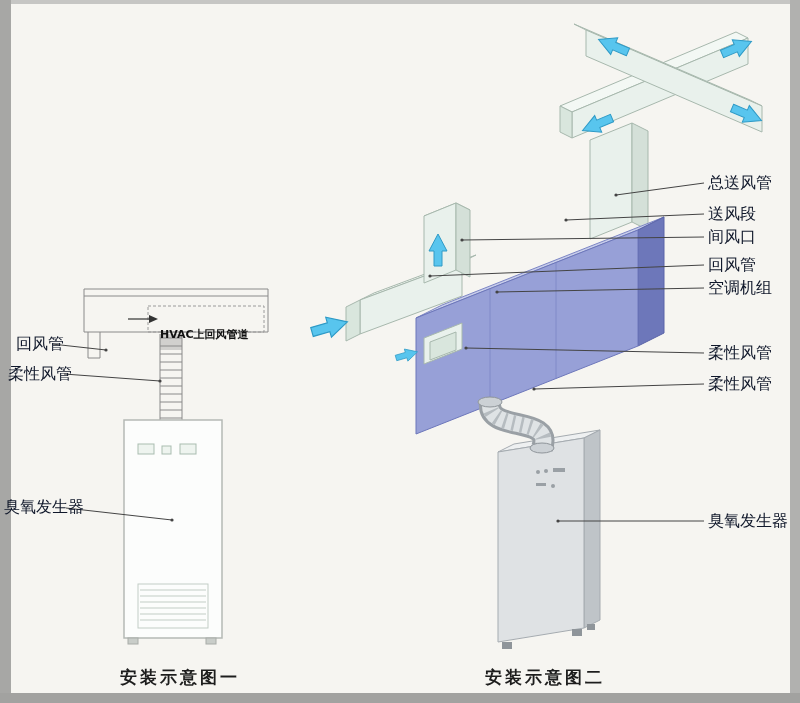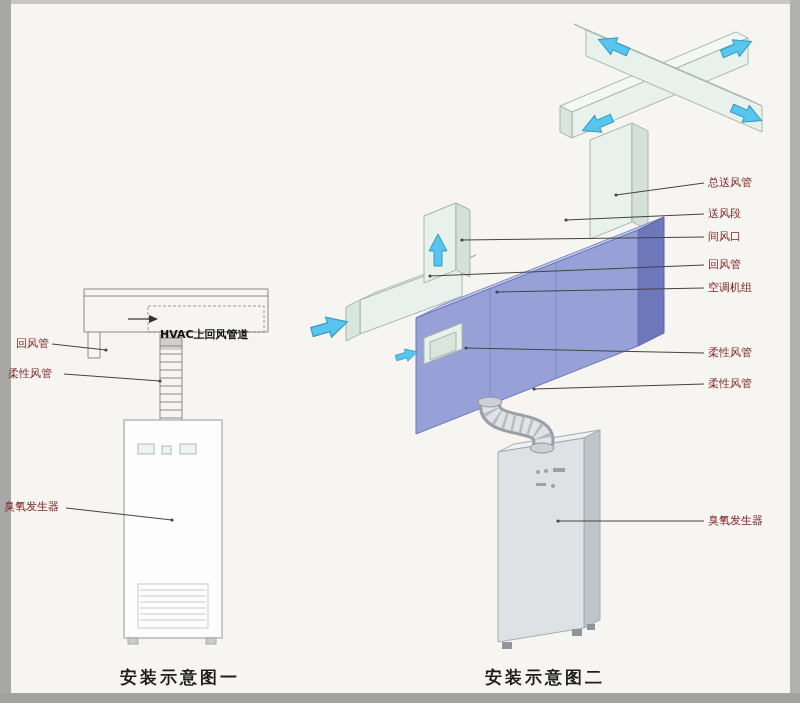--- a/index.html
+++ b/index.html
@@ -4,21 +4,21 @@
 <style>
   html,body{margin:0;padding:0;width:800px;height:703px;overflow:hidden;
     background:#f6f5f1;font-family:"DejaVu Sans","Liberation Sans",sans-serif;}
   .stage{position:relative;width:800px;height:703px;}
   .edge{position:absolute;background:#a7a7a5;}
   .edge.top{left:0;top:0;width:800px;height:4px;background:#c6c6c4;}
   .edge.left{left:0;top:0;width:11px;height:703px;background:#a7a7a5;}
   .edge.right{left:790px;top:0;width:10px;height:703px;background:#b1b1af;}
   .edge.bottom{left:0;top:693px;width:800px;height:10px;background:#a2a2a0;}
   svg{position:absolute;left:0;top:0;}
-  .lbl{position:absolute;font-size:11px;color:#7f1d1d;white-space:nowrap;line-height:14px;}
+  .lbl{position:absolute;font-size:16px;color:#0f172a;white-space:nowrap;line-height:14px;}
   .duct-face{fill:#e9f1ec;stroke:#a7b8ad;stroke-width:1;}
   .duct-top{fill:#f3f8f4;stroke:#a7b8ad;stroke-width:1;}
   .duct-side{fill:#d4e0d8;stroke:#a7b8ad;stroke-width:1;}
   .duct-open{fill:#d9e6dd;stroke:#a7b8ad;stroke-width:1;}
   .leader{stroke:#444;stroke-width:1;fill:none;}
   .ldot{fill:#444;}
   .arrow{stroke:#2e9ac6;stroke-width:1;}
   .thin{stroke:#8a8a8a;stroke-width:1;fill:none;}
   .caption{position:absolute;width:150px;text-align:center;font-size:17px;
     font-weight:bold;color:#1d1d1d;letter-spacing:3px;}

